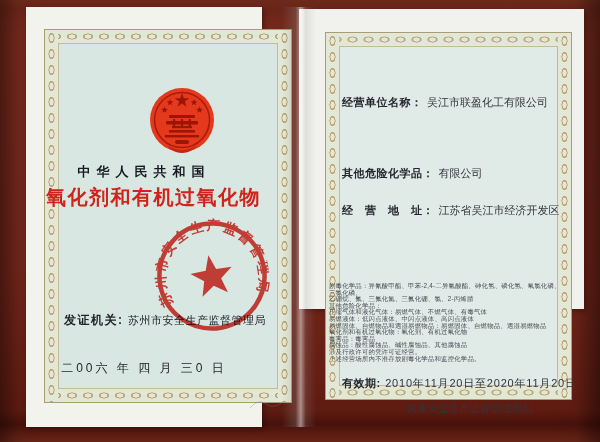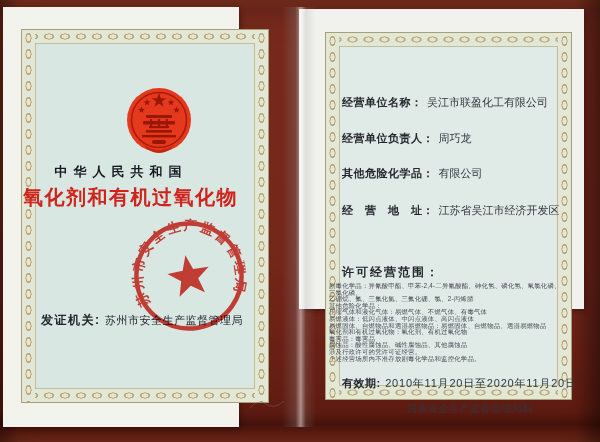--- a/index.html
+++ b/index.html
@@ -5,21 +5,21 @@
   html,body{margin:0;padding:0;background:#333;}
   .photo{
     position:relative;width:600px;height:442px;overflow:hidden;
     font-family:"Liberation Sans","DejaVu Sans",sans-serif;
     background:linear-gradient(180deg,#83331f 0%,#772a1c 2%,#73261a 60%,#601c12 93%,#4c130c 96%,#7c2c1b 100%);
     box-shadow:inset 0 0 40px rgba(0,0,0,.35);
   }
   .photo::after{content:"";position:absolute;inset:0;pointer-events:none;
     background:linear-gradient(90deg,rgba(0,0,0,.25) 0%,rgba(0,0,0,0) 3%,rgba(0,0,0,0) 96%,rgba(0,0,0,.3) 100%);}
   .page{position:absolute;background:#f3f3ee;z-index:1;}
-  .page-left{left:3px;top:7px;width:236px;height:420px;box-shadow:2px 2px 5px rgba(0,0,0,.3);}
+  .page-left{left:26px;top:7px;width:236px;height:420px;box-shadow:2px 2px 5px rgba(0,0,0,.3);}
   .page-right{left:299px;top:9px;width:285px;height:300px;background:#f1f2ed;box-shadow:2px 2px 5px rgba(0,0,0,.3);}
   .fold{position:absolute;left:282px;top:7px;width:34px;height:420px;z-index:2;pointer-events:none;
     background:linear-gradient(90deg,rgba(110,110,110,0) 0%,rgba(140,140,140,.28) 40%,rgba(255,255,255,.5) 55%,rgba(150,150,150,.2) 70%,rgba(110,110,110,0) 100%);}
   
   .frame{position:absolute;border:1px solid #a99d72;}
   .edge{position:absolute;background-color:#e3e8d6;}
   .edge.h{left:0;right:0;height:13px;background-position:center;
     background-image:radial-gradient(ellipse 6.5px 4px at center,#ece5cd 48%,#b5a97e 56%,#ada177 72%,rgba(0,0,0,0) 80%);
     background-size:16px 13px;}
   .edge.top{top:0}.edge.bottom{bottom:0}
@@ -91,20 +91,21 @@
       <path d="M20 60 Q35 70 50 60 L47 64 Q35 72 23 64 Z" fill="#c22810"></path>
     </svg>
 
     <div class="centered country">中华人民共和国</div>
     <div class="centered cert-title">氧化剂和有机过氧化物</div>
 
     <div class="lrow issuer-row">
       <span class="lab">发证机关:</span>
       <span class="val">苏州市安全生产监督管理局</span>
     </div>
+    <div class="centered date">二00六 年 四 月 三0 日</div>
 
     <svg class="stamp" viewBox="0 0 114 114">
       <circle cx="57" cy="57" r="52.5" fill="none" stroke="#de241a" stroke-width="4.5"></circle>
       <path id="stamparc" d="M 15,79 A 47 47 0 1 1 99,79" fill="none"></path>
       <text font-size="13.5" font-weight="bold" fill="#de241a" letter-spacing="2.5" font-family="Liberation Sans, sans-serif">
         <textPath href="#stamparc" startOffset="2">苏州市安全生产监督管理局</textPath>
       </text>
       <polygon fill="#de241a" points="57,36 62.3,50.7 77.9,51.2 65.6,60.8 69.9,75.8 57,67 44.1,75.8 48.4,60.8 36.1,51.2 51.7,50.7"></polygon>
     </svg>
   </div>
@@ -115,34 +116,29 @@
       <div class="edge h bottom"></div>
       <div class="edge v left"></div>
       <div class="edge v right"></div>
       <div class="panel pr"></div>
     </div>
 
     <div class="rrow" style="top:83px">
       <span class="lab">经营单位名称：</span>
       <span class="val">吴江市联盈化工有限公司</span>
     </div>
-    <div class="rrow" style="top:119px">
-      <span class="lab">经营单位负责人：</span>
-      <span class="val">周巧龙</span>
-    </div>
     <div class="rrow" style="top:154px">
       <span class="lab">其他危险化学品：</span>
       <span class="val">有限公司</span>
     </div>
     <div class="rrow" style="top:191px">
       <span class="lab">经　营　地　址：</span>
       <span class="val">江苏省吴江市经济开发区</span>
     </div>
 
-    <div class="scope-label">许可经营范围：</div>
     <div class="scope">
       <div>剧毒化学品：异氰酸甲酯、甲苯-2,4-二异氰酸酯、砷化氢、磷化氢、氧氯化磷、三氯化磷、</div>
       <div>乙硼烷、氟、三氟化氮、三氟化硼、氯、2-丙烯腈</div>
       <div>其他危险化学品：</div>
       <div>压缩气体和液化气体：易燃气体、不燃气体、有毒气体</div>
       <div>易燃液体：低闪点液体、中闪点液体、高闪点液体</div>
       <div>易燃固体、自燃物品和遇湿易燃物品：易燃固体、自燃物品、遇湿易燃物品</div>
       <div>氧化剂和有机过氧化物：氧化剂、有机过氧化物</div>
       <div>毒害品：毒害品</div>
       <div>腐蚀品：酸性腐蚀品、碱性腐蚀品、其他腐蚀品</div>

